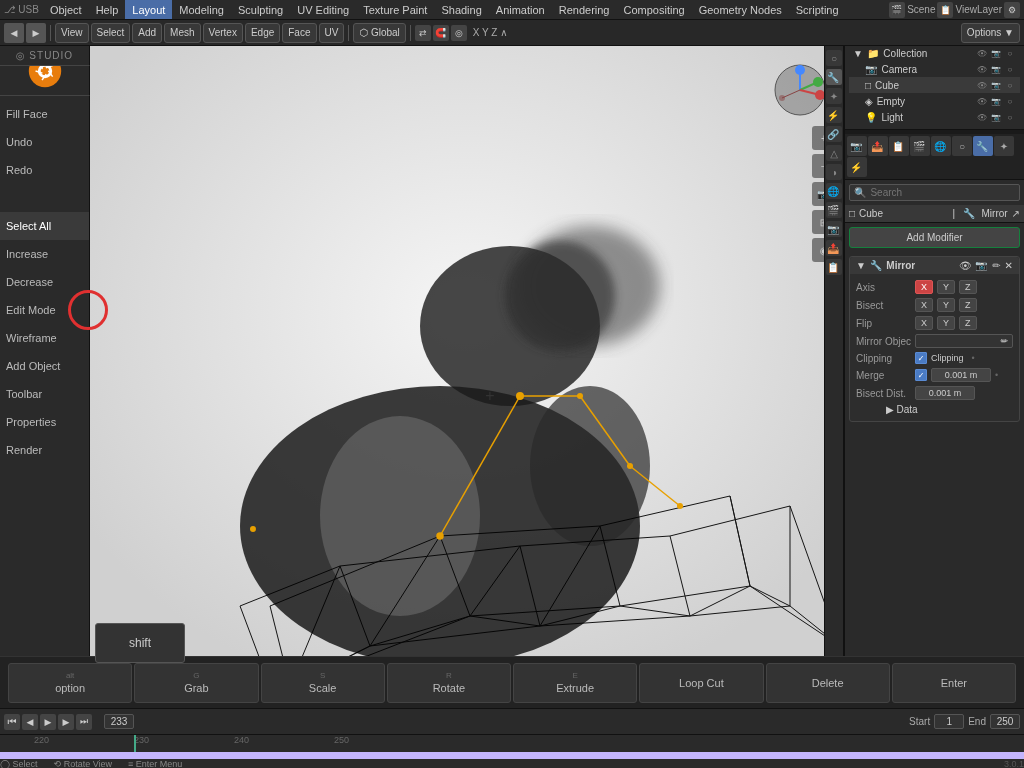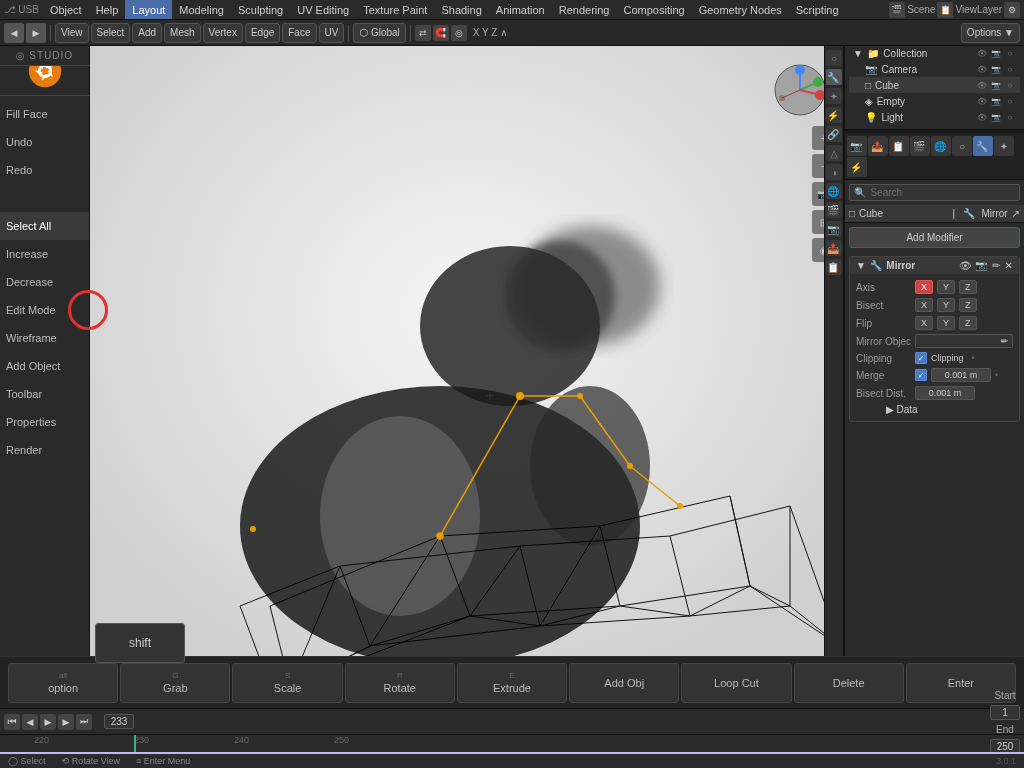--- a/index.html
+++ b/index.html
@@ -622,23 +622,20 @@
   </button>
   <button class="action-btn">
     <span style="font-size:8px;color:#666;">R</span>
     <span>Rotate</span>
   </button>
   <button class="action-btn">
     <span style="font-size:8px;color:#666;">E</span>
     <span>Extrude</span>
   </button>
   <button class="action-btn">
-    <span>Add Obj</span>
-  </button>
-  <button class="action-btn">
     <span>Loop Cut</span>
   </button>
   <button class="action-btn">
     <span>Delete</span>
   </button>
   <button class="action-btn">
     <span>Enter</span>
   </button>
 </div>
 
@@ -648,39 +645,39 @@
     <div style="display:flex;align-items:center;gap:2px;margin-right:8px;">
       <div class="top-icon" style="font-size:10px;">⏮</div>
       <div class="top-icon">◀</div>
       <div class="top-icon">▶</div>
       <div class="top-icon">▶</div>
       <div class="top-icon">⏭</div>
     </div>
 
     <div class="tl-num">233</div>
 
-    <div style="margin-left:auto;display:flex;align-items:center;gap:4px;flex-direction:column;">
+    <div style="margin-left:auto;display:flex;align-items:center;gap:4px;">
       <span class="tl-label">Start</span>
       <div class="tl-num">1</div>
       <span class="tl-label">End</span>
       <div class="tl-num">250</div>
     </div>
   </div>
 
   <div id="timeline-ruler">
     <div style="width:500px;height:100%;position:relative;">
 
       <span style="position:absolute;left:30px;color:#666;font-size:9px;">220</span>
       <span style="position:absolute;left:130px;color:#666;font-size:9px;">230</span>
       <span style="position:absolute;left:230px;color:#666;font-size:9px;">240</span>
       <span style="position:absolute;left:330px;color:#666;font-size:9px;">250</span>
 
       <div style="position:absolute;left:130px;top:0;width:2px;height:100%;background:#4a8;pointer-events:none;"></div>
     </div>
   </div>
 </div>
 
-<div style="position:absolute;bottom:0;left:0;right:0;height:16px;background:#2a2a2a;display:flex;align-items:center;padding:0 8px;gap:16px;z-index:200;border-top:2px solid #c4b5fd;">
+<div style="position:absolute;bottom:0;left:0;right:0;height:16px;background:#2a2a2a;display:flex;align-items:center;padding:0 0;gap:16px;z-index:200;border-top:7px solid #c4b5fd;">
   <span style="font-size:9px;color:#888;">◯ Select</span>
   <span style="font-size:9px;color:#888;">⟲ Rotate View</span>
   <span style="font-size:9px;color:#888;">≡ Enter Menu</span>
   <span style="margin-left:auto;font-size:9px;color:#555;">3.0.1</span>
 </div>
 
 </body></html>

